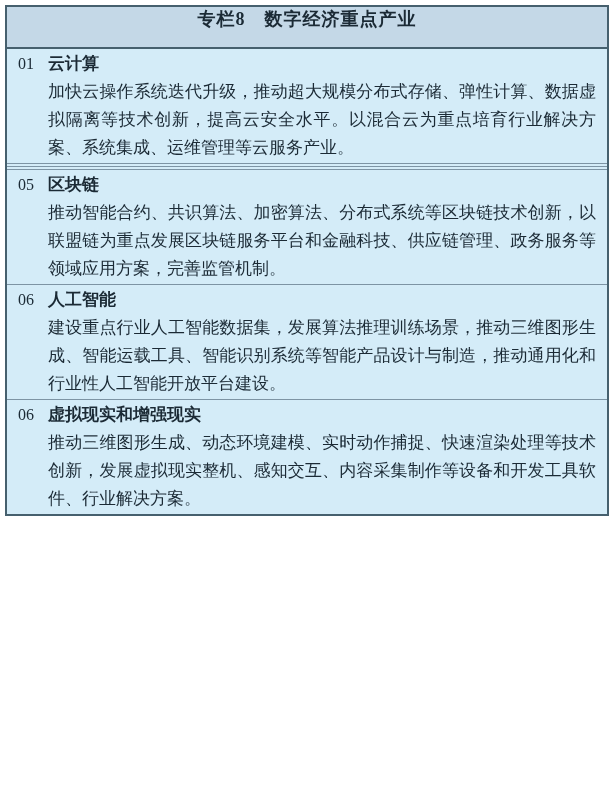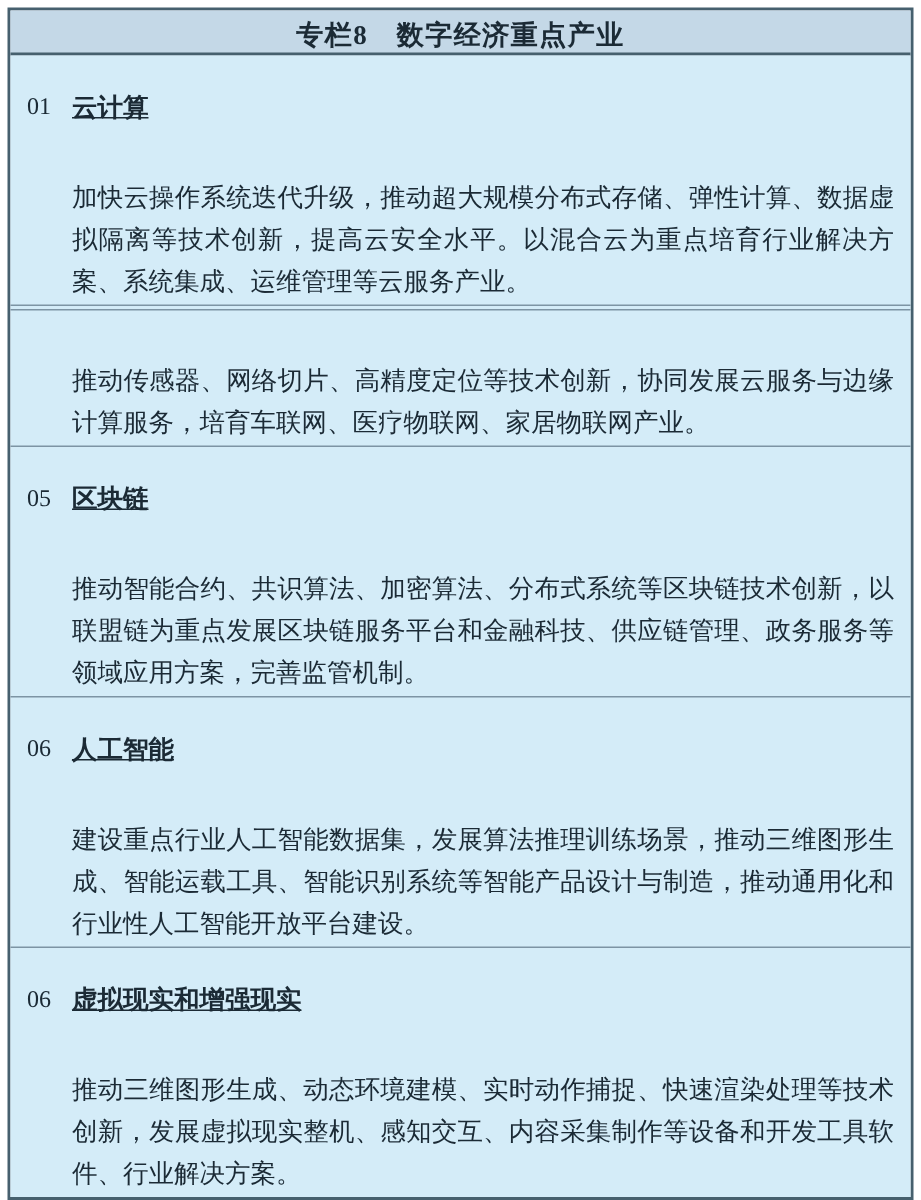--- a/index.html
+++ b/index.html
@@ -16,53 +16,51 @@
     background: var(--page-bg);
     font-family: "Liberation Serif", "DejaVu Serif", serif;
     color: var(--text);
   }
   body { height: 800px; overflow: hidden; }
   .frame {
     margin: 5px;
     border: 2px solid var(--border);
   }
   .title-row {
-    height: 30px;
+    height: 42px;
     background: var(--title-bg);
     border-bottom: 2px solid var(--border);
     display: flex;
-    align-items: flex-end;
+    align-items: flex-start;
     justify-content: center;
     font-weight: 700;
     font-size: 18px;
     letter-spacing: 1px;
   }
   .sections { background: var(--body-bg); }
   .section { padding: 1px 11px; }
   .section + .section { border-top: 1px solid var(--separator); }
   .sec-head {
     display: flex;
     align-items: flex-start;
     line-height: 28px;
     font-size: 17px;
-    margin-top: 20px;
   }
   .sec-num {
     width: 30px;
     flex: 0 0 30px;
     font-size: 16px;
   }
-  .sec-title { font-weight: 700; text-decoration: underline; }
+  .sec-title { font-weight: 700; }
   .sec-body {
     margin-left: 30px;
     font-size: 17px;
     line-height: 28px;
     text-align: justify;
     text-justify: inter-ideograph;
-    margin-top: 32px;
   }
 </style>
 </head>
 <body>
 
 <div class="page">
   <div class="frame">
     <div class="title-row">
       <span>专栏8　数字经济重点产业</span>
     </div>
@@ -72,21 +70,20 @@
       <span class="sec-num">01</span>
       <span class="sec-title">云计算</span>
     </div>
     <p class="sec-body">加快云操作系统迭代升级，推动超大规模分布式存储、弹性计算、数据虚拟隔离等技术创新，提高云安全水平。以混合云为重点培育行业解决方案、系统集成、运维管理等云服务产业。</p>
   </section>
 
   <section class="section">
   </section>
 
   <section class="section">
-    <p class="sec-body">推动传感器、网络切片、高精度定位等技术创新，协同发展云服务与边缘计算服务，培育车联网、医疗物联网、家居物联网产业。</p>
   </section>
 
 
   <section class="section">
     <div class="sec-head">
       <span class="sec-num">05</span>
       <span class="sec-title">区块链</span>
     </div>
     <p class="sec-body">推动智能合约、共识算法、加密算法、分布式系统等区块链技术创新，以联盟链为重点发展区块链服务平台和金融科技、供应链管理、政务服务等领域应用方案，完善监管机制。</p>
   </section>

